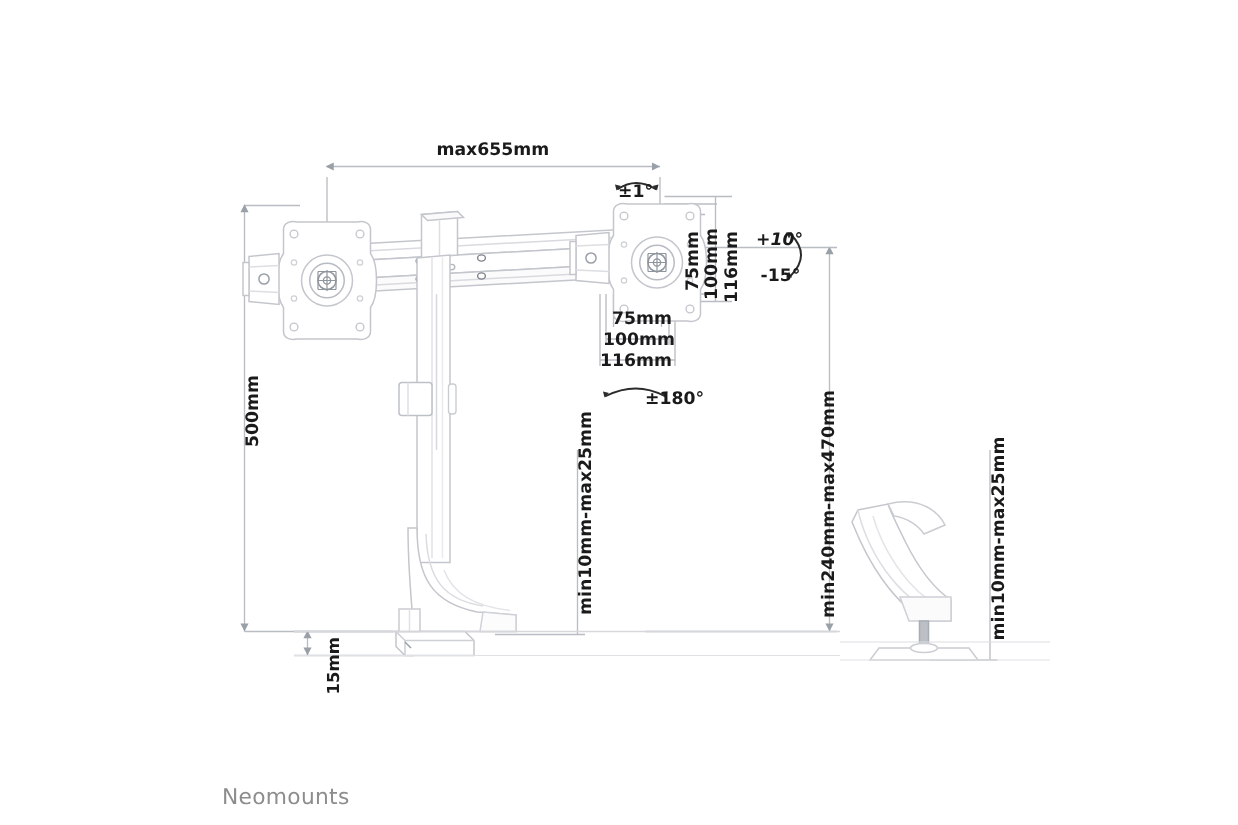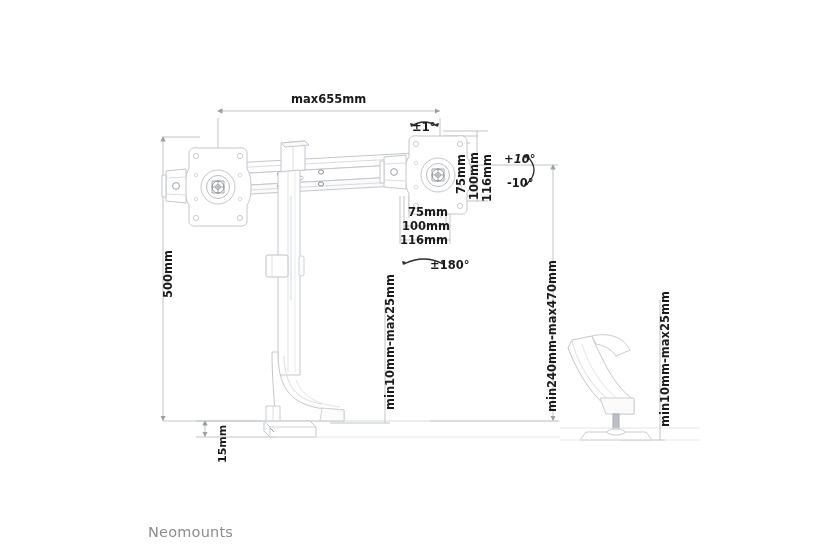--- a/index.html
+++ b/index.html
@@ -257,17 +257,17 @@
   <div class="dim vert" style="left:454px; top:194px;">75mm</div>
   <div class="dim vert" style="left:467px; top:200px;">100mm</div>
   <div class="dim vert" style="left:480px; top:202px;">116mm</div>
 
   <div class="dim" style="left:408px; top:205px;">75mm</div>
   <div class="dim" style="left:402px; top:219px;">100mm</div>
   <div class="dim" style="left:400px; top:233px;">116mm</div>
 
   <div class="dim" style="left:412px; top:120px;">±1°</div>
   <div class="dim" style="left:504px; top:152px;font-style:italic;">+10°</div>
-  <div class="dim" style="left:507px; top:176px;">-10°</div>
+  <div class="dim" style="left:507px; top:176px;">-15°</div>
   <div class="dim" style="left:430px; top:258px;">±180°</div>
 
   <div class="brand">Neomounts</div>
 </div>
 
 </body></html>

